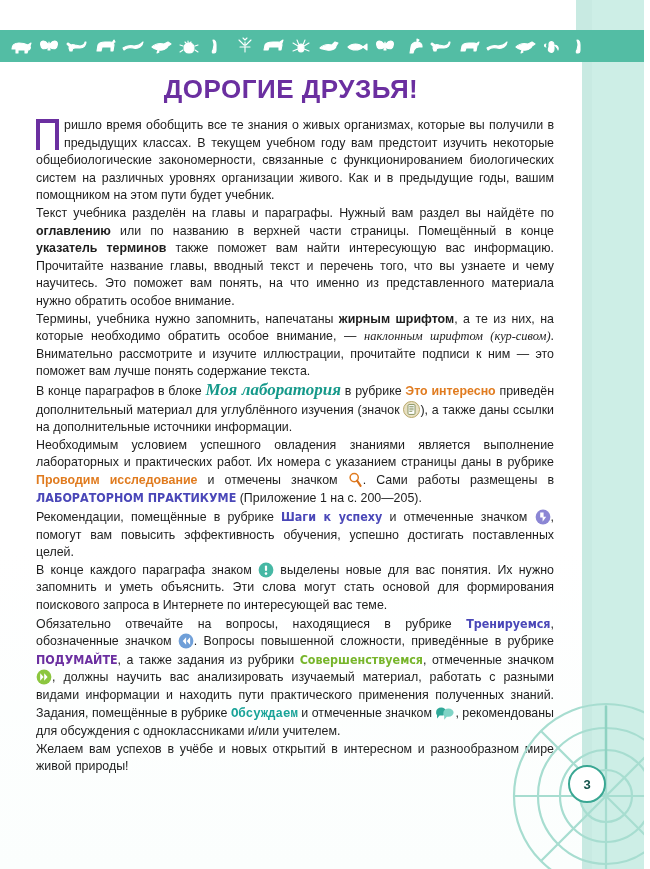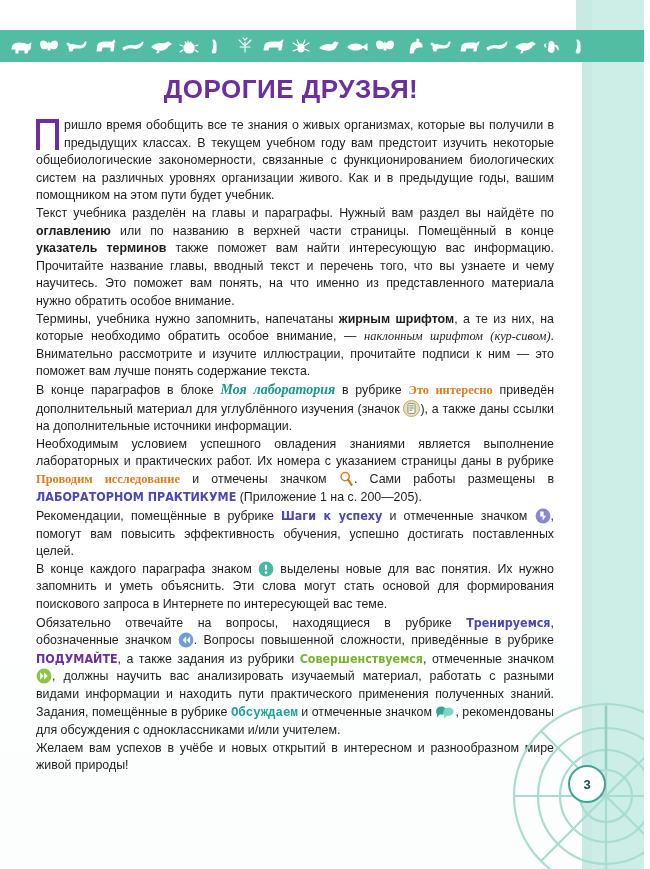--- a/index.html
+++ b/index.html
@@ -91,25 +91,25 @@
   .b{font-weight:bold;}
   .i-serif{font-family:"Liberation Serif",serif;font-style:italic;}
   .rubric-teal{
     color:#16998a;font-weight:bold;
     font-family:"DejaVu Sans Condensed","Liberation Sans",sans-serif;
     letter-spacing:-.2px;
   }
   .rubric-teal-serif{
     color:#16998a;font-weight:bold;font-style:italic;
     font-family:"Liberation Serif",serif;
-    font-size:14px;
+    font-size:17px;
   }
   .rubric-orange{
     color:#e07b1f;font-weight:bold;
-    font-family:Liberation Serif, serif;
+    font-family:Liberation Sans, sans-serif;
   }
   .rubric-blue{
     color:#4a47b8;font-weight:bold;
     font-family:"DejaVu Sans Condensed","Liberation Sans",sans-serif;
   }
   .rubric-purple{
     color:#6b2fa0;font-weight:bold;
     font-family:"DejaVu Sans Condensed","Liberation Sans",sans-serif;
   }
   .rubric-green{

